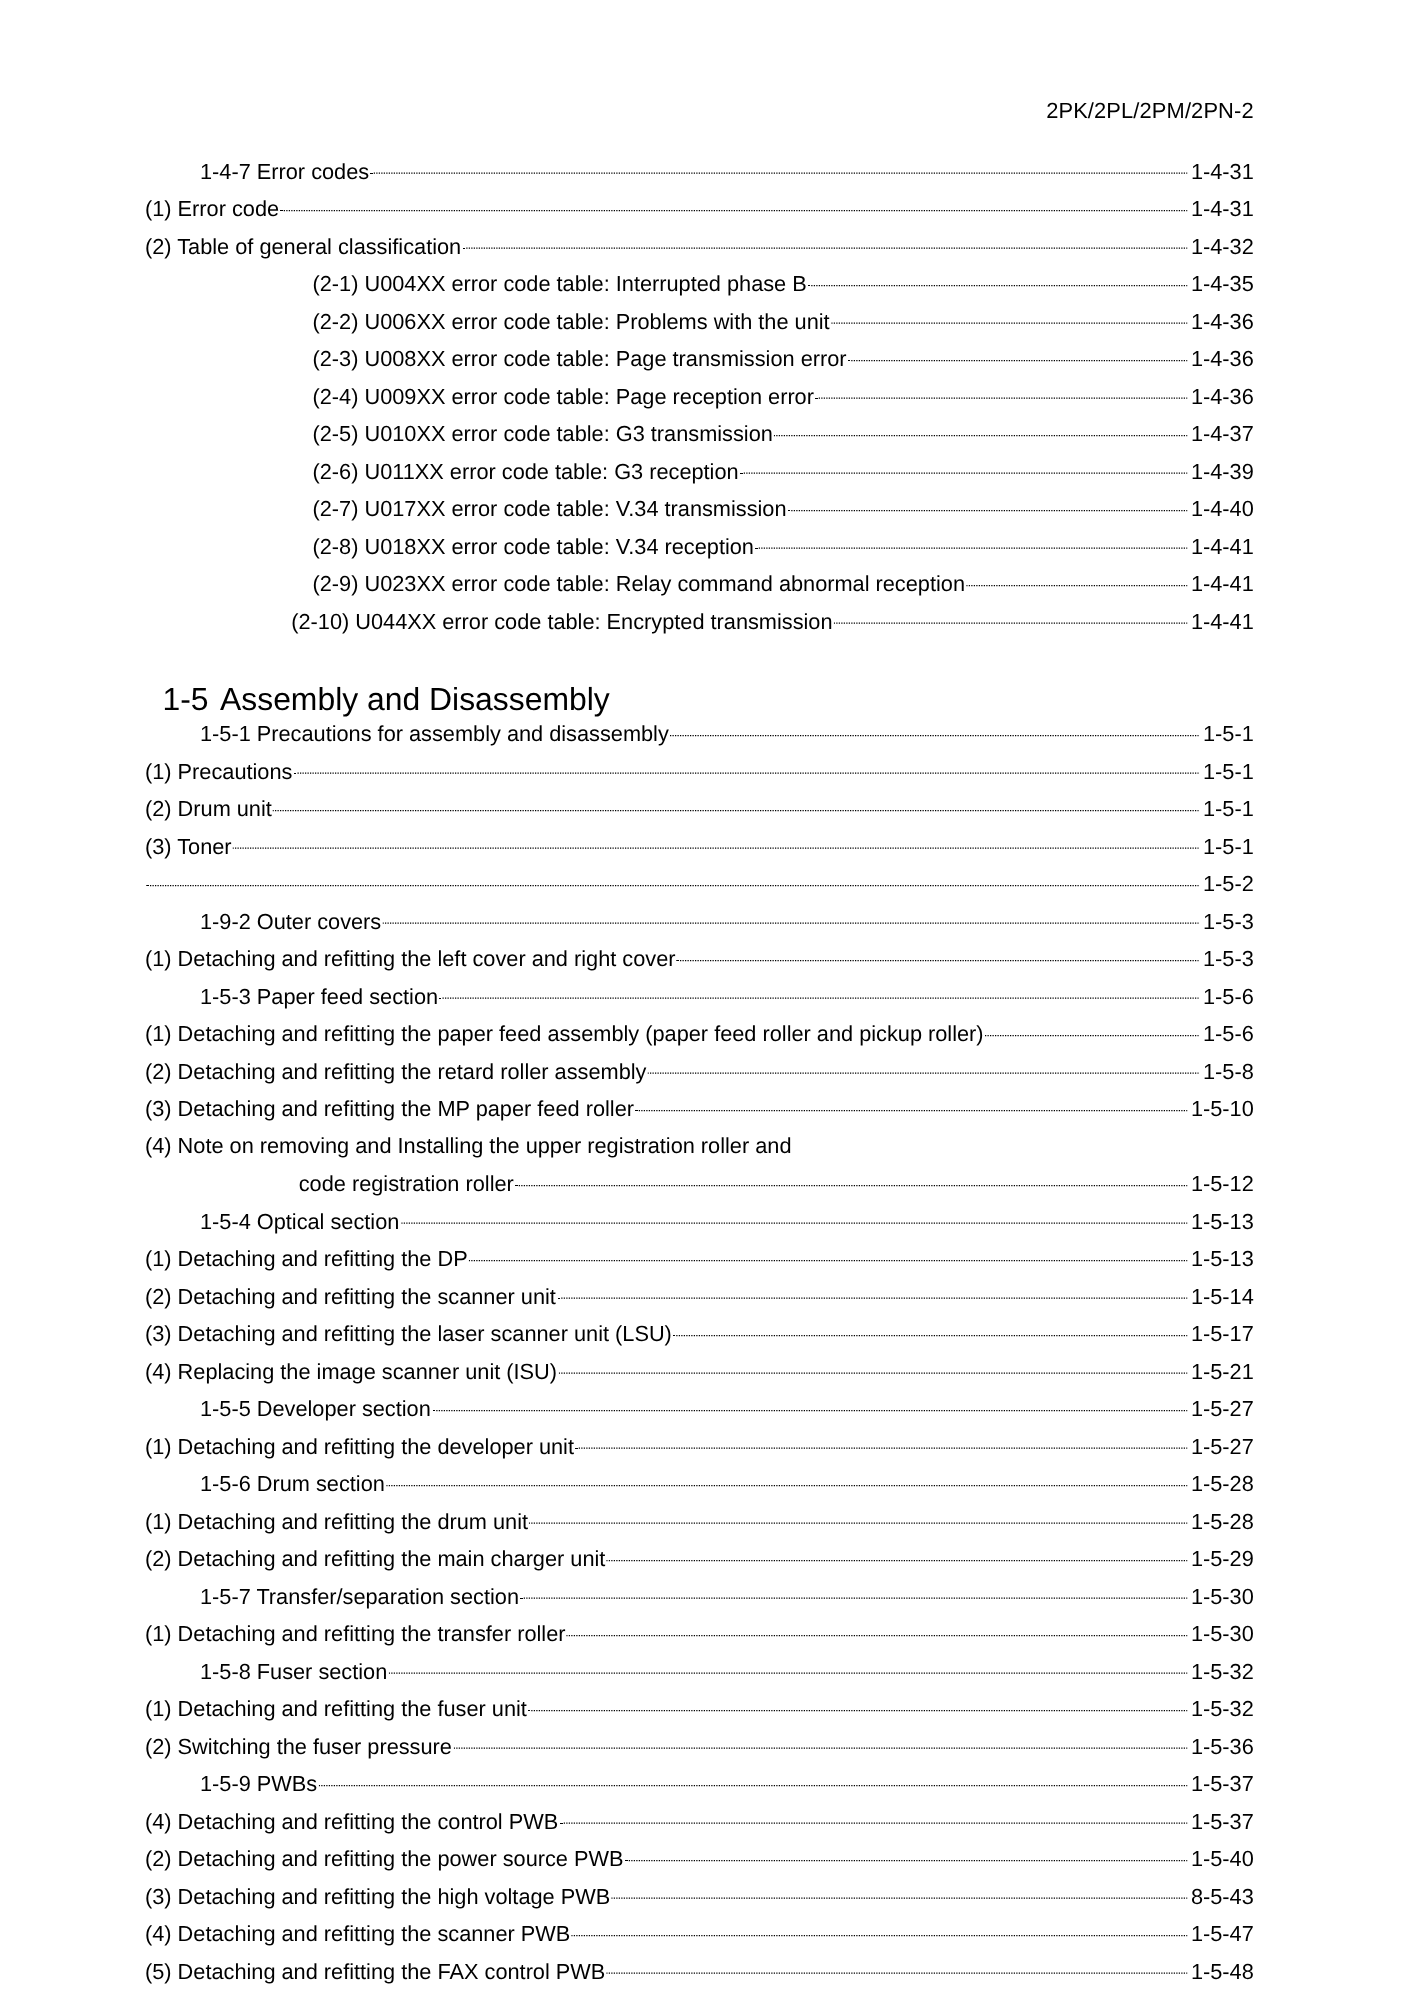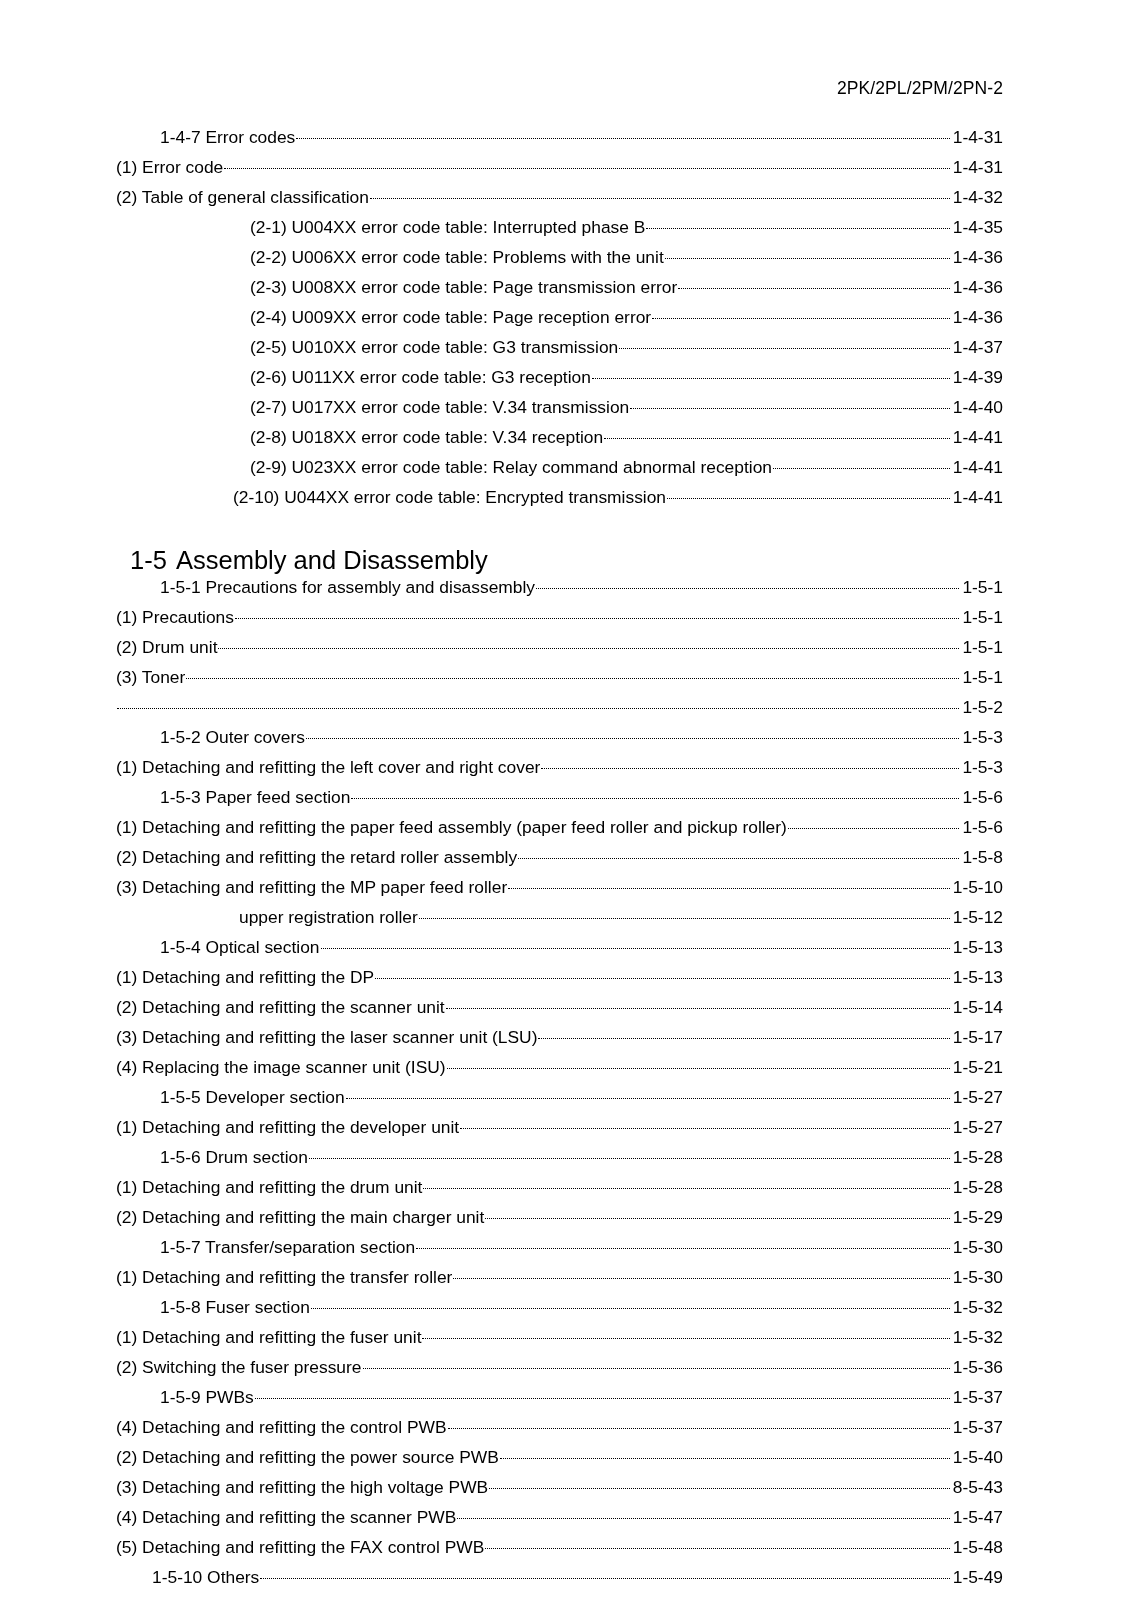--- a/index.html
+++ b/index.html
@@ -213,21 +213,21 @@
         <div class="toc-row lvl2">
           <span class="row-label">(3) Toner</span>
           <span class="leader"></span>
           <span class="page-num">1-5-1</span>
         </div>
         <div class="toc-row lvl2">
           <span class="leader"></span>
           <span class="page-num">1-5-2</span>
         </div>
         <div class="toc-row lvl1">
-          <span class="row-label">1-5-2 Outer covers</span>
+          <span class="row-label">1-9-2 Outer covers</span>
           <span class="leader"></span>
           <span class="page-num">1-5-3</span>
         </div>
         <div class="toc-row lvl2">
           <span class="row-label">(1) Detaching and refitting the left cover and right cover</span>
           <span class="leader"></span>
           <span class="page-num">1-5-3</span>
         </div>
         <div class="toc-row lvl1">
           <span class="row-label">1-5-3 Paper feed section</span>
@@ -242,22 +242,25 @@
         <div class="toc-row lvl2">
           <span class="row-label">(2) Detaching and refitting the retard roller assembly</span>
           <span class="leader"></span>
           <span class="page-num">1-5-8</span>
         </div>
         <div class="toc-row lvl2">
           <span class="row-label">(3) Detaching and refitting the MP paper feed roller</span>
           <span class="leader"></span>
           <span class="page-num">1-5-10</span>
         </div>
+        <div class="toc-row lvl2">
+          <span class="row-label">(4) Note on removing and Installing the upper registration roller and</span>
+        </div>
         <div class="toc-row cont">
-          <span class="row-label">upper registration roller</span>
+          <span class="row-label">code registration roller</span>
           <span class="leader"></span>
           <span class="page-num">1-5-12</span>
         </div>
         <div class="toc-row lvl1">
           <span class="row-label">1-5-4 Optical section</span>
           <span class="leader"></span>
           <span class="page-num">1-5-13</span>
         </div>
         <div class="toc-row lvl2">
           <span class="row-label">(1) Detaching and refitting the DP</span>

